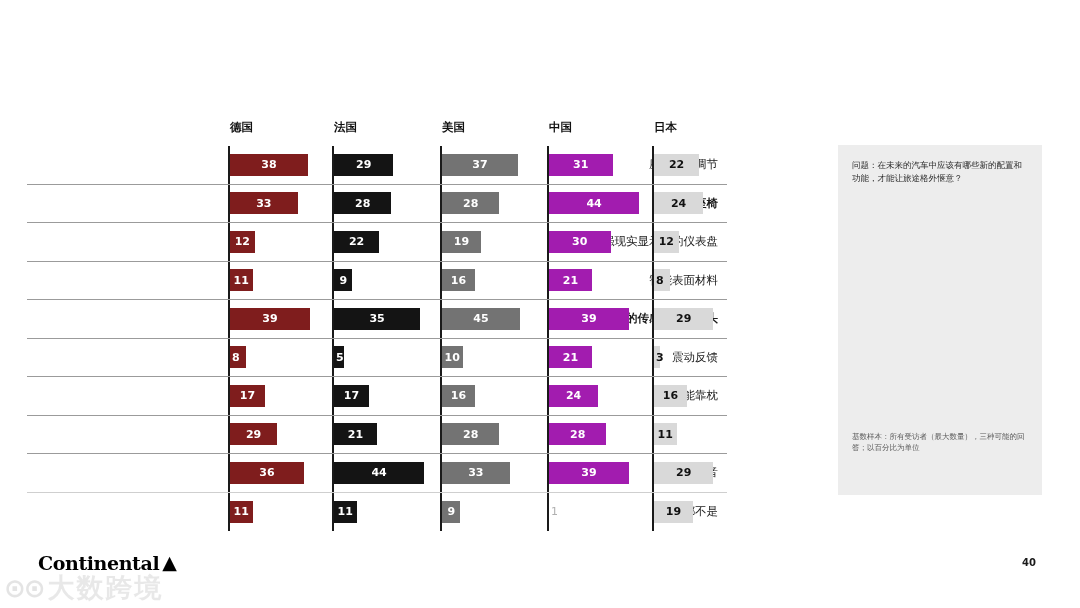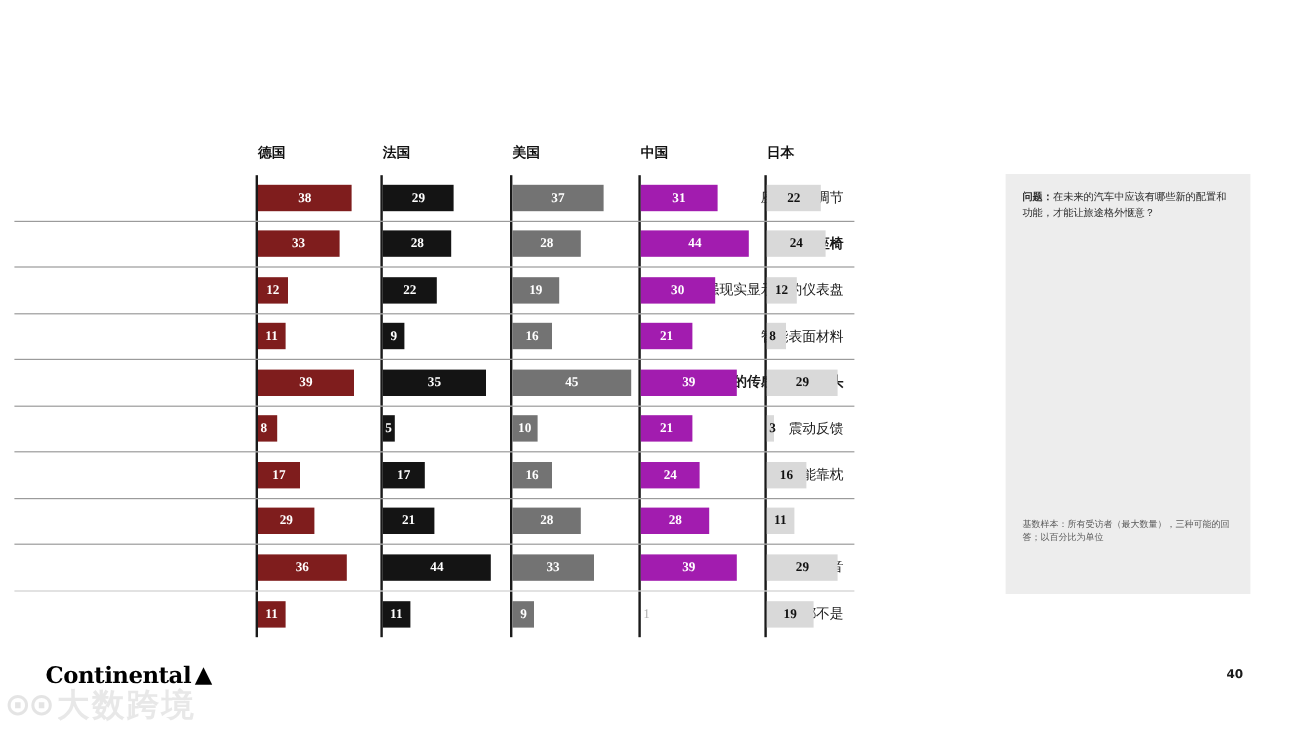--- a/index.html
+++ b/index.html
@@ -18,21 +18,21 @@
     background: #F3A01C;
     display: flex; align-items: center;
   }
   .title-text {
     color: #ffffff; font-size: 15px; font-weight: bold;
     letter-spacing: 1px; padding-left: 14px;
     font-family: "DejaVu Sans", "Liberation Sans", sans-serif;
   }
 
   
-  .chart { position: absolute; left: 12px; top: 120px; width: 700px; font-family: Liberation Serif, serif; }
+  .chart { position: absolute; left: 27px; top: 120px; width: 700px; }
 
   .col-head-row {
     position: relative; height: 26px;
   }
   .col-head {
     position: absolute; top: 0;
     font-size: 11.5px; font-weight: bold; color: #111;
     white-space: nowrap;
   }
 
@@ -82,21 +82,21 @@
   
   .side-box {
     position: absolute; left: 838px; top: 145px;
     width: 204px; height: 350px;
     background: #EDEDED;
   }
   .side-question {
     position: absolute; left: 14px; top: 14px; right: 12px;
     font-size: 8.5px; line-height: 1.55; color: #2b2b2b;
   }
-  .side-question b { font-weight: bold; }
+  .side-question b { font-weight: normal; }
   .side-note {
     position: absolute; left: 14px; right: 12px; bottom: 42px;
     font-size: 7.5px; line-height: 1.5; color: #5a5a5a;
   }
 
   
   .logo {
     position: absolute; left: 38px; top: 552px;
     font-size: 19px; font-weight: bold; color: #000;
     font-family: "DejaVu Serif", "Liberation Serif", serif;
@@ -247,21 +247,21 @@
           <div class="plot">
             <div class="baseline" style="left: 8px;"></div>
             <div class="bar de" style="left: 10px; width: 79.95px; justify-content: center;">
               <span class="val">39</span>
             </div>
             <div class="baseline" style="left: 112px;"></div>
             <div class="bar fr" style="left: 114px; width: 86.1px; justify-content: center;">
               <span class="val">35</span>
             </div>
             <div class="baseline" style="left: 220px;"></div>
-            <div class="bar us" style="left: 222px; width: 99px; justify-content: center;">
+            <div class="bar us" style="left: 222px; width: 78px; justify-content: center;">
               <span class="val">45</span>
             </div>
             <div class="baseline" style="left: 327px;"></div>
             <div class="bar cn" style="left: 329px; width: 79.95px; justify-content: center;">
               <span class="val">39</span>
             </div>
             <div class="baseline" style="left: 432px;"></div>
             <div class="bar jp" style="left: 434px; width: 59.45px; justify-content: center;">
               <span class="val">29</span>
             </div>

